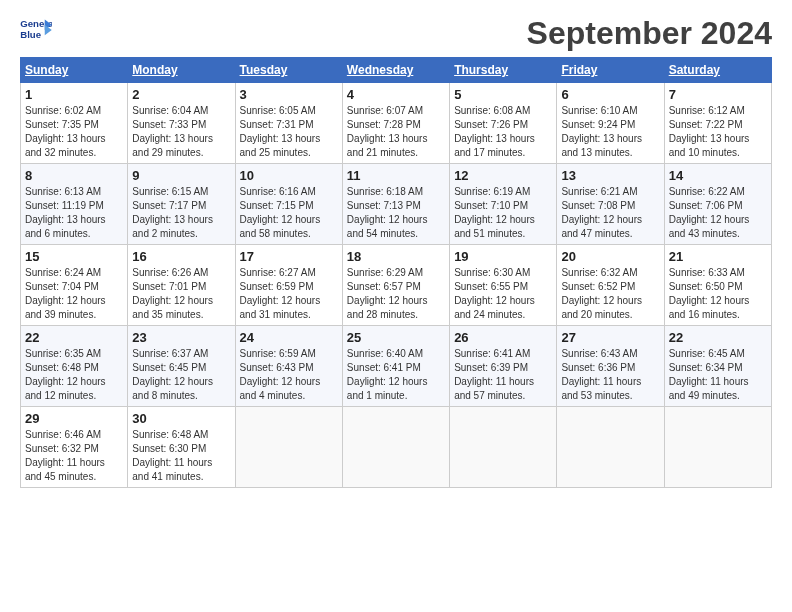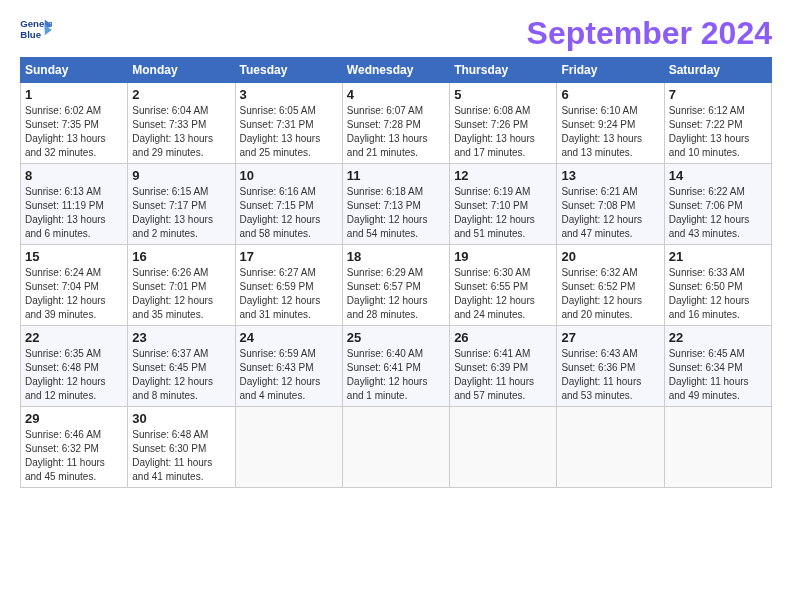--- a/index.html
+++ b/index.html
@@ -30,40 +30,41 @@
     .logo-icon {
       width: 32px;
       height: 28px;
     }
     .title-block {
       text-align: right;
     }
     .month-title {
       font-size: 32px;
       font-weight: bold;
-      color: #8b5cf6;
+      color: #404040;
       line-height: 1.1;
     }
     .location-title {
       font-size: 15px;
       color: #555;
     }
     .calendar {
       width: 100%;
       border-collapse: collapse;
       font-size: 10px;
     }
     .calendar th {
       background: #3a6bbf;
       color: #fff;
       padding: 5px 4px;
       font-size: 12px;
       font-weight: bold;
       text-align: left;
       border: 1px solid #3a6bbf;
+      text-decoration: underline;
     }
     .calendar td {
       vertical-align: top;
       padding: 4px 4px 3px 4px;
       border: 1px solid #ccc;
       width: 14.28%;
       height: 78px;
       background: #fff;
     }
     .calendar tr:nth-child(even) td {

